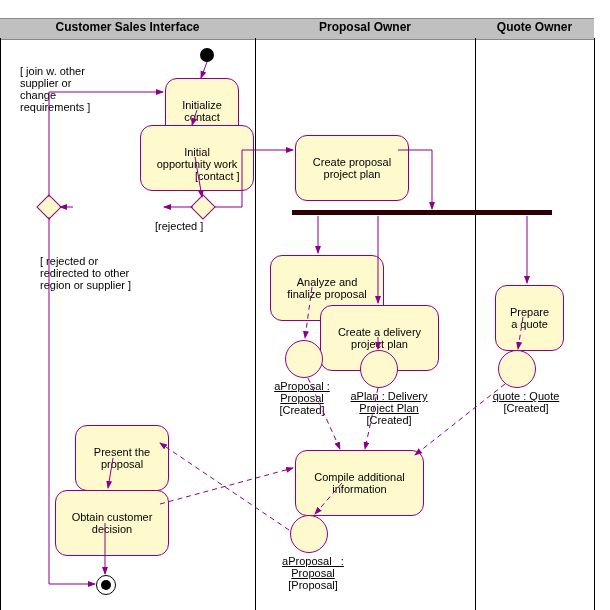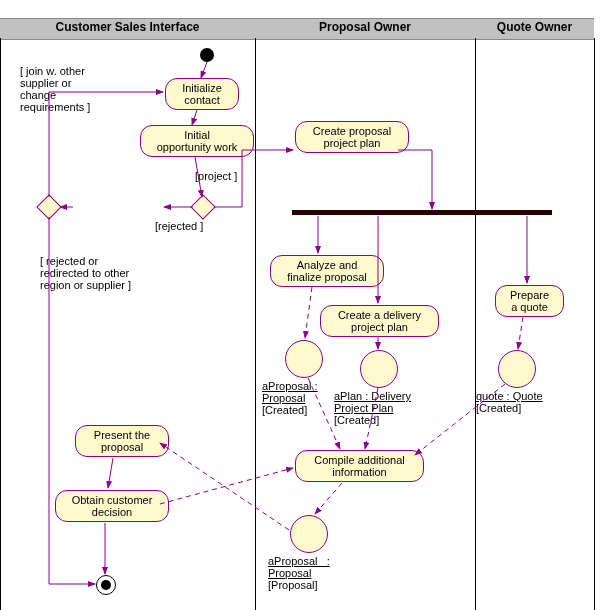--- a/index.html
+++ b/index.html
@@ -5,23 +5,23 @@
   body{margin:0;font-family:Arial,Helvetica,sans-serif;font-size:11px;color:#000;background:#fff}
   .canvas{position:relative;width:610px;height:610px;background:#fff}
   .header-bar{position:absolute;left:0;top:18px;width:594px;height:20px;background:#c0c0c0;border-top:1px solid #888;border-bottom:1px solid #888}
   .lane-title{position:absolute;top:20px;height:18px;text-align:center;font-weight:bold;font-size:12px}
   .lane-sep{position:absolute;top:38px;width:1px;height:572px;background:#000}
   .left-edge{position:absolute;left:0;top:38px;width:1px;height:572px;background:#000}
   .right-edge{position:absolute;left:594px;top:38px;width:1px;height:572px;background:#000}
   .initial{position:absolute;width:14px;height:14px;border-radius:50%;background:#000}
   .final-outer{position:absolute;width:18px;height:18px;border:1px solid #000;border-radius:50%;display:flex;align-items:center;justify-content:center;background:#fff}
   .final-inner{width:10px;height:10px;border-radius:50%;background:#000}
-  .act{position:absolute;background:#fffacd;border:1px solid #8b008b;border-radius:12px;padding:3px 6px;text-align:center;line-height:12px}
+  .act{position:absolute;background:#fffacd;border:1px solid #8b008b;border-radius:12px;padding:20px 6px;text-align:center;line-height:12px}
   .obj{position:absolute;width:36px;height:36px;border:1px solid #8b008b;border-radius:50%;background:#fffacd}
-  .objlabel{position:absolute;text-align:left;line-height:12px}
+  .objlabel{position:absolute;text-align:center;line-height:12px}
   .objlabel .nm{text-decoration:underline}
   .diamond{position:absolute;width:16px;height:16px;transform:rotate(45deg);background:#fffacd;border:1px solid #8b008b}
   .fork{position:absolute;height:5px;background:#2a0000}
   .note{position:absolute;line-height:12px}
   .guard{position:absolute}
   svg{position:absolute;left:0;top:0;overflow:visible}
   .flow{stroke:#8b008b;stroke-width:1;fill:none}
   .flow-d{stroke:#8b008b;stroke-width:1;fill:none;stroke-dasharray:5 4}
   .ah{fill:#8b008b}
 </style>
@@ -47,41 +47,41 @@
   <div class="diamond" style="left:40px;top:198px"></div>
   <div class="diamond" style="left:194px;top:198px"></div>
 
   <div class="fork" style="left:292px;top:210px;width:260px"></div>
 
   <div class="act" style="left:165px;top:78px;width:60px">Initialize<br>contact</div>
   <div class="act" style="left:140px;top:125px;width:100px">Initial<br>opportunity work</div>
   <div class="act" style="left:75px;top:425px;width:80px">Present the<br>proposal</div>
   <div class="act" style="left:55px;top:490px;width:100px">Obtain customer<br>decision</div>
 
-  <div class="act" style="left:295px;top:121px;width:100px">Create proposal<br>project plan</div>
+  <div class="act" style="left:295px;top:135px;width:100px">Create proposal<br>project plan</div>
   <div class="act" style="left:270px;top:255px;width:100px">Analyze and<br>finalize proposal</div>
   <div class="act" style="left:320px;top:305px;width:105px">Create a delivery<br>project plan</div>
   <div class="act" style="left:295px;top:450px;width:115px">Compile additional<br>information</div>
 
   <div class="act" style="left:495px;top:285px;width:55px">Prepare<br>a quote</div>
 
   <div class="obj" style="left:285px;top:340px"></div>
   <div class="objlabel" style="left:262px;top:380px;width:80px"><span class="nm">aProposal :<br>Proposal</span><br><span>[Created]</span></div>
 
   <div class="obj" style="left:360px;top:350px"></div>
   <div class="objlabel" style="left:334px;top:390px;width:110px"><span class="nm">aPlan : Delivery<br>Project Plan</span><br><span>[Created]</span></div>
 
   <div class="obj" style="left:498px;top:350px"></div>
   <div class="objlabel" style="left:476px;top:390px;width:100px"><span class="nm">quote : Quote</span><br><span>[Created]</span></div>
 
   <div class="obj" style="left:290px;top:515px"></div>
   <div class="objlabel" style="left:268px;top:555px;width:90px"><span class="nm">aProposal_ :<br>Proposal</span><br><span>[Proposal]</span></div>
 
   <div class="note" style="left:20px;top:65px;width:90px">[ join w. other<br>supplier or<br>change<br>requirements ]</div>
-  <div class="guard" style="left:195px;top:170px">[project ]</div>
+  <div class="guard" style="left:195px;top:170px">[contact ]</div>
   <div class="guard" style="left:155px;top:220px">[rejected ]</div>
   <div class="note" style="left:40px;top:255px;width:120px">[ rejected or<br>redirected to other<br>region or supplier ]</div>
 
   <svg width="610" height="610">
     <defs>
       <marker id="ah" markerWidth="8" markerHeight="8" refX="7" refY="3" orient="auto">
           <path class="ah" d="M0,0 L8,3 L0,6 Z"></path>
         </marker>
     </defs>
 

